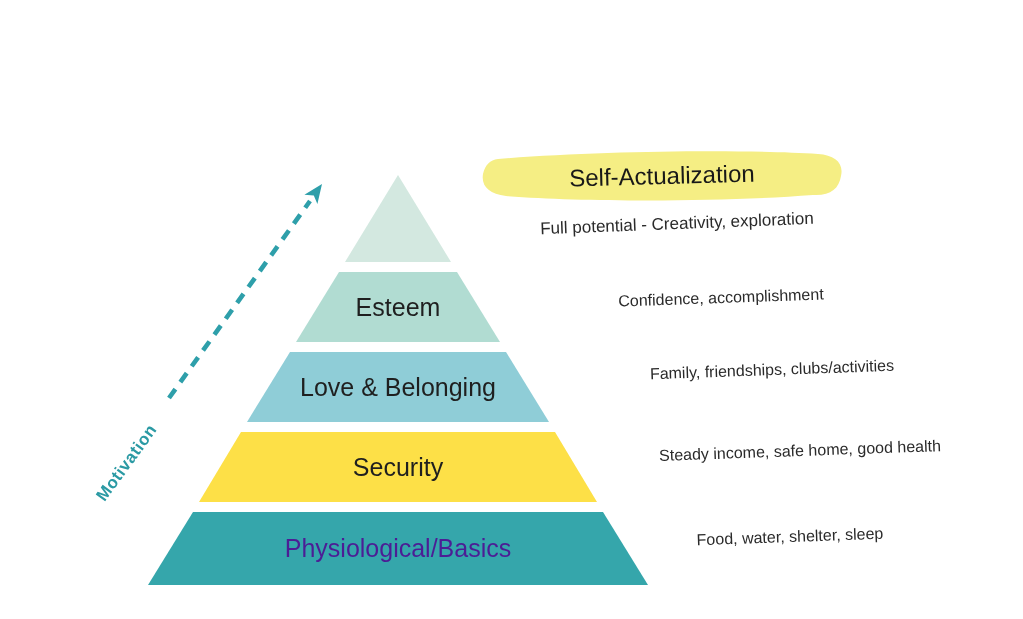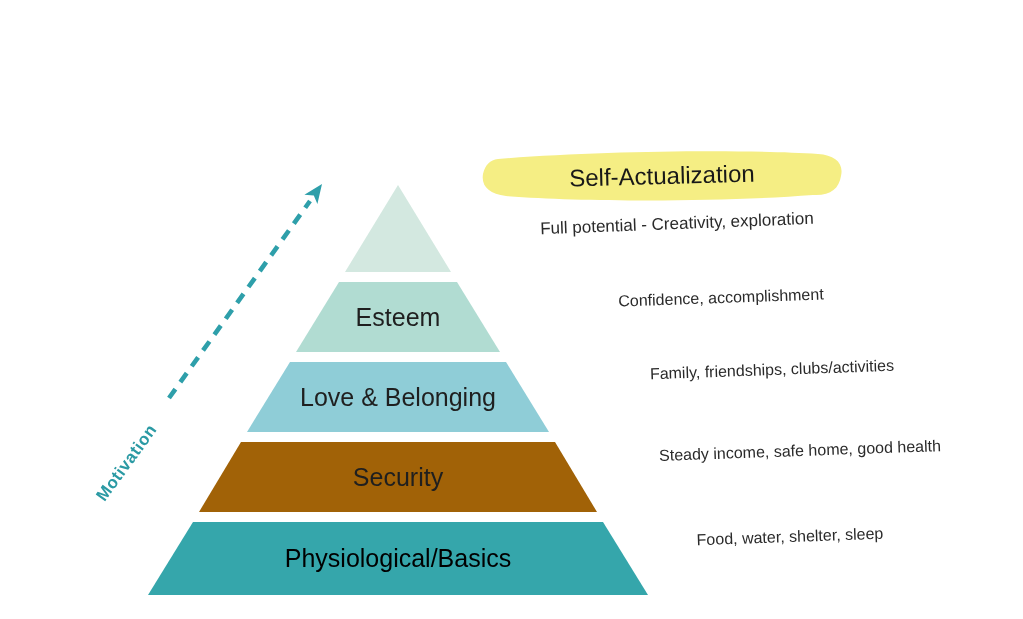--- a/index.html
+++ b/index.html
@@ -9,31 +9,31 @@
     background:#ffffff;
     overflow:hidden;
     font-family:"Liberation Sans","DejaVu Sans",sans-serif;
   }
   .title{
     position:absolute;left:115px;top:54px;
     font-size:29px;font-weight:400;color:#1b1b1b;
     letter-spacing:0.3px;white-space:nowrap;margin:0;
   }
   
-  .pyramid{position:absolute;left:148px;top:185px;width:500px;height:410px;}
+  .pyramid{position:absolute;left:148px;top:175px;width:500px;height:410px;}
   .level{position:absolute;left:0;width:500px;display:flex;align-items:center;justify-content:center;}
   .level-0{top:0;height:87px;clip-path:polygon(250px 0,303px 87px,197px 87px);}
   .level-1{top:97px;height:70px;clip-path:polygon(191px 0,309px 0,352px 70px,148px 70px);}
   .level-2{top:177px;height:70px;clip-path:polygon(142px 0,358px 0,401px 70px,99px 70px);}
   .level-3{top:257px;height:70px;clip-path:polygon(93px 0,407px 0,449px 70px,51px 70px);}
   .level-4{top:337px;height:73px;clip-path:polygon(45px 0,455px 0,500px 73px,0 73px);}
   .level-label{
     font-size:25px;color:#1f1f1f;white-space:nowrap;line-height:1;
   }
-  .level-4 .level-label{color:#000000;}
+  .level-4 .level-label{color:#4c1d95;}
   
   .highlight-svg{position:absolute;left:476px;top:148px;width:372px;height:58px;}
   .sa-text{
     position:absolute;left:662px;top:162px;
     transform:translateX(-50%) rotate(-1.5deg);
     font-size:24px;color:#181818;white-space:nowrap;
   }
   
   .desc{
     position:absolute;transform:translateX(-50%) rotate(-2deg);
@@ -66,21 +66,21 @@
   <div class="motivation">Motivation</div>
 
   <div class="pyramid">
     <div class="level level-0" style="background: rgb(211, 232, 224);"></div>
     <div class="level level-1" style="background: rgb(177, 220, 210);">
       <span class="level-label">Esteem</span>
     </div>
     <div class="level level-2" style="background: rgb(143, 205, 215);">
       <span class="level-label">Love &amp; Belonging</span>
     </div>
-    <div class="level level-3" style="background: #a16207; text-align: right;">
+    <div class="level level-3" style="background: #fde047; text-align: right;">
       <span class="level-label">Security</span>
     </div>
     <div class="level level-4" style="background: rgb(53, 166, 171);">
       <span class="level-label">Physiological/Basics</span>
     </div>
   </div>
 
   <svg class="highlight-svg" viewBox="0 0 372 58" preserveAspectRatio="none">
     <path d="M 22,11
              C 120,3 266,1 342,6

